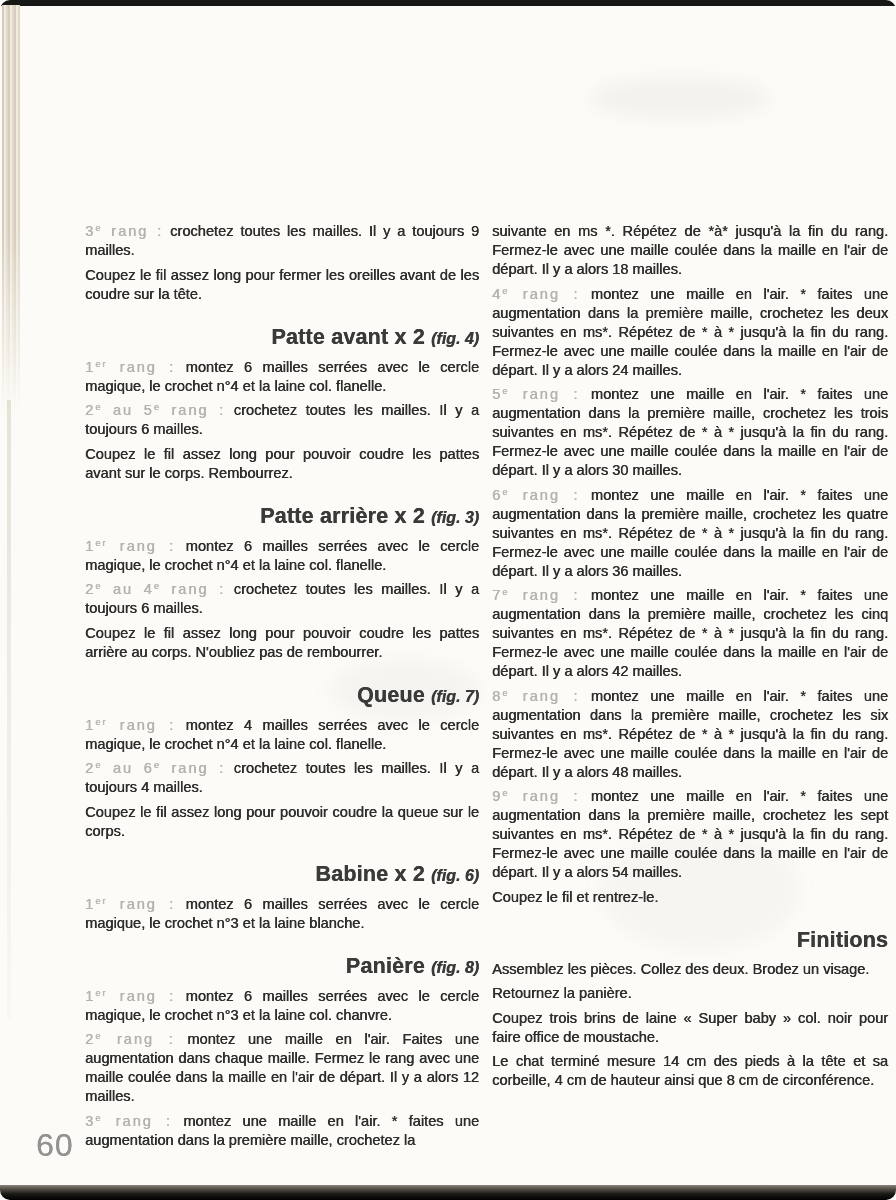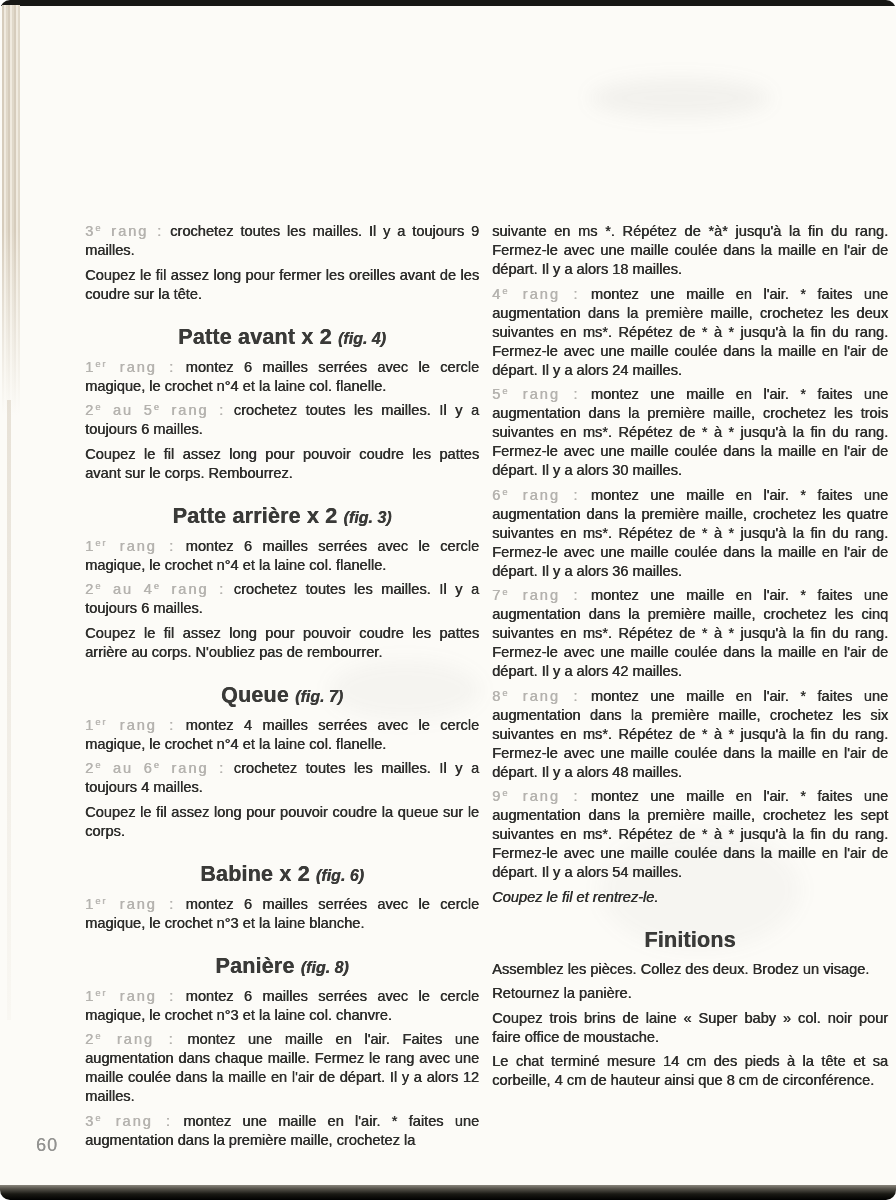--- a/index.html
+++ b/index.html
@@ -37,34 +37,34 @@
     text-shadow:0.45px 0 currentColor;
   }
   .col-left{left:85px;width:394px;}
   .col-right{left:492px;width:396px;}
 
   .col p{margin:5.5px 0;}
   .col p:first-child{margin-top:0;}
 
   .col h2{
     font-size:21.5px;line-height:25px;font-weight:bold;color:#3a3a38;
-    letter-spacing:0.2px;margin:21px 0 7px;text-align:center;
+    letter-spacing:0.2px;margin:21px 0 7px;text-align:right;
     text-shadow:0.4px 0 currentColor;
   }
   .col h2 .h-fig{font-size:16px;font-style:italic;letter-spacing:0;}
 
   .rang{
     color:#b5b3af;letter-spacing:2px;
     text-shadow:0.5px 0 currentColor;
   }
   sup{font-size:9px;line-height:0;vertical-align:baseline;position:relative;top:-5px;}
 
   .page-num{
     position:absolute;left:36px;top:1130px;
-    font-size:18px;line-height:30px;color:#939391;
+    font-size:32px;line-height:30px;color:#939391;
     letter-spacing:1px;text-shadow:0.3px 0 currentColor;
   }
 </style>
 </head>
 <body>
 
 <div class="page">
   <div class="edge-top"></div>
   <div class="spine"></div>
   <div class="spine-tail"></div>
@@ -95,21 +95,21 @@
       <p><span class="rang">3<sup>e</sup> rang :</span> montez une maille en l'air. * faites une augmentation dans la première maille, crochetez la</p>
     </div>
   <div class="col col-right" id="col-right">
       <p>suivante en ms *. Répétez de *à* jusqu'à la fin du rang. Fermez-le avec une maille coulée dans la maille en l'air de départ. Il y a alors 18 mailles.</p>
       <p><span class="rang">4<sup>e</sup> rang :</span> montez une maille en l'air. * faites une augmentation dans la première maille, crochetez les deux suivantes en ms*. Répétez de * à * jusqu'à la fin du rang. Fermez-le avec une maille coulée dans la maille en l'air de départ. Il y a alors 24 mailles.</p>
       <p><span class="rang">5<sup>e</sup> rang :</span> montez une maille en l'air. * faites une augmentation dans la première maille, crochetez les trois suivantes en ms*. Répétez de * à * jusqu'à la fin du rang. Fermez-le avec une maille coulée dans la maille en l'air de départ. Il y a alors 30 mailles.</p>
       <p><span class="rang">6<sup>e</sup> rang :</span> montez une maille en l'air. * faites une augmentation dans la première maille, crochetez les quatre suivantes en ms*. Répétez de * à * jusqu'à la fin du rang. Fermez-le avec une maille coulée dans la maille en l'air de départ. Il y a alors 36 mailles.</p>
       <p><span class="rang">7<sup>e</sup> rang :</span> montez une maille en l'air. * faites une augmentation dans la première maille, crochetez les cinq suivantes en ms*. Répétez de * à * jusqu'à la fin du rang. Fermez-le avec une maille coulée dans la maille en l'air de départ. Il y a alors 42 mailles.</p>
       <p><span class="rang">8<sup>e</sup> rang :</span> montez une maille en l'air. * faites une augmentation dans la première maille, crochetez les six suivantes en ms*. Répétez de * à * jusqu'à la fin du rang. Fermez-le avec une maille coulée dans la maille en l'air de départ. Il y a alors 48 mailles.</p>
       <p><span class="rang">9<sup>e</sup> rang :</span> montez une maille en l'air. * faites une augmentation dans la première maille, crochetez les sept suivantes en ms*. Répétez de * à * jusqu'à la fin du rang. Fermez-le avec une maille coulée dans la maille en l'air de départ. Il y a alors 54 mailles.</p>
-      <p style="margin-top: 1px; font-style: italic;">Coupez le fil et rentrez-le.</p>
+      <p style="margin-top: 1px;">Coupez le fil et rentrez-le.</p>
       <h2><span class="h-main">Finitions</span></h2>
       <p>Assemblez les pièces. Collez des deux. Brodez un visage.</p>
       <p>Retournez la panière.</p>
       <p>Coupez trois brins de laine « Super baby » col. noir pour faire office de moustache.</p>
       <p>Le chat terminé mesure 14 cm des pieds à la tête et sa corbeille, 4 cm de hauteur ainsi que 8 cm de circonférence.</p>
     </div>
 
   <div class="page-num">60</div>
   <div class="edge-bottom"></div>
 </div>

